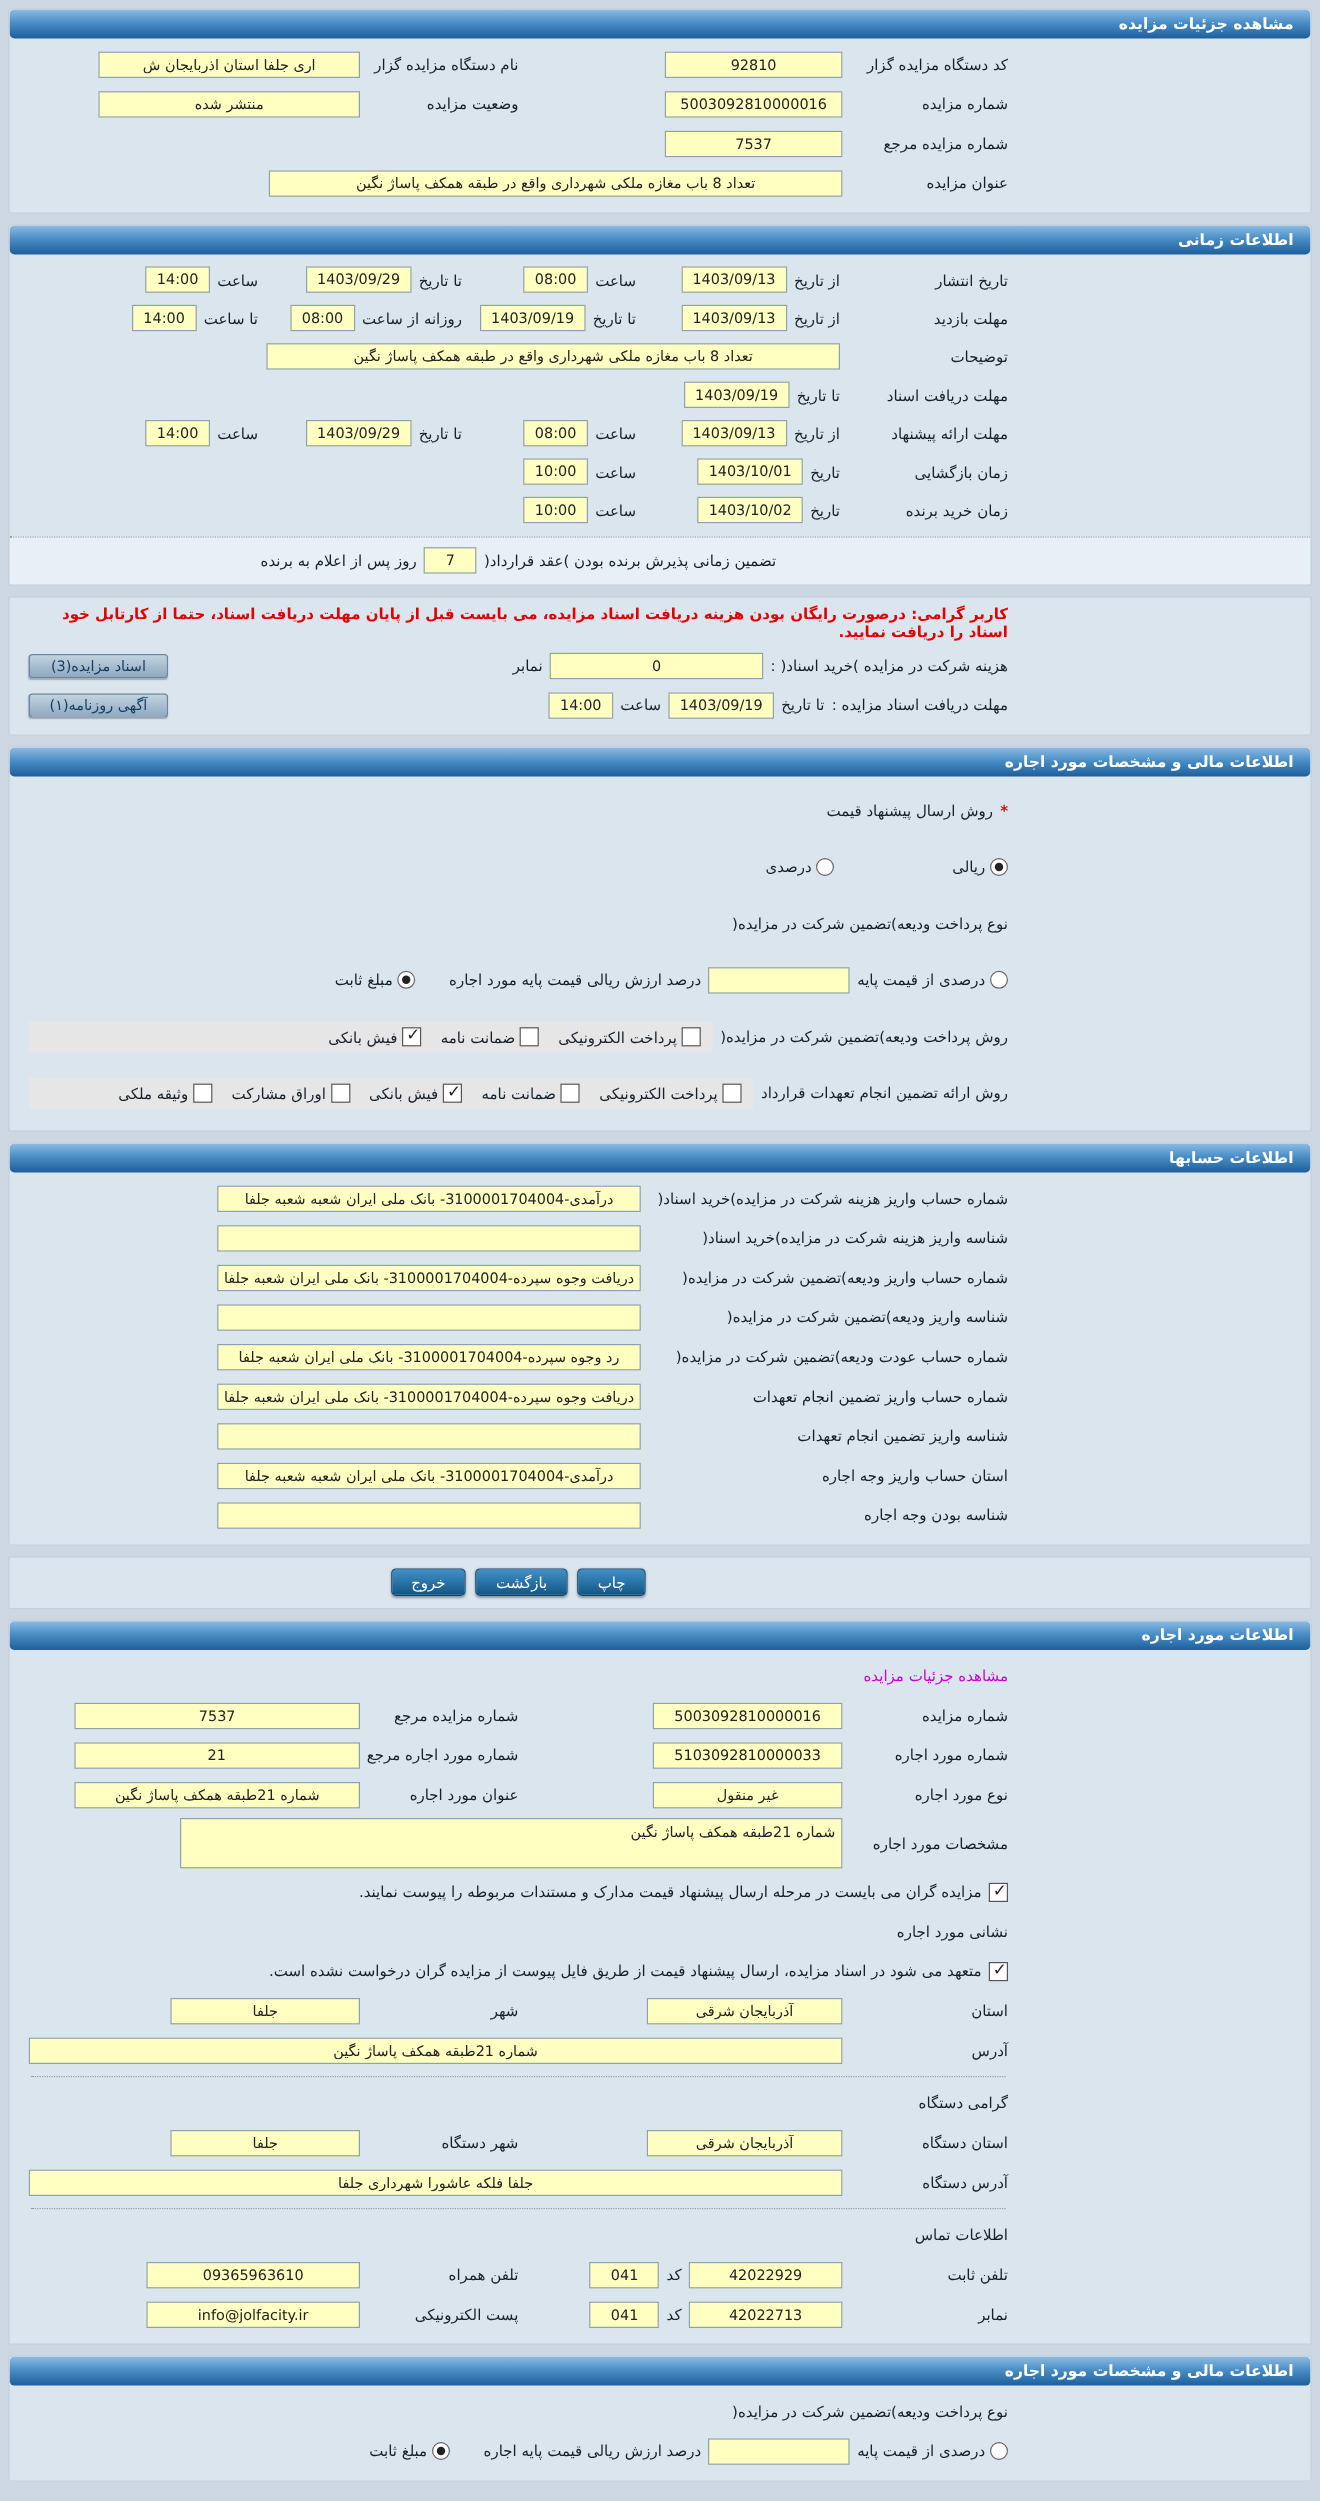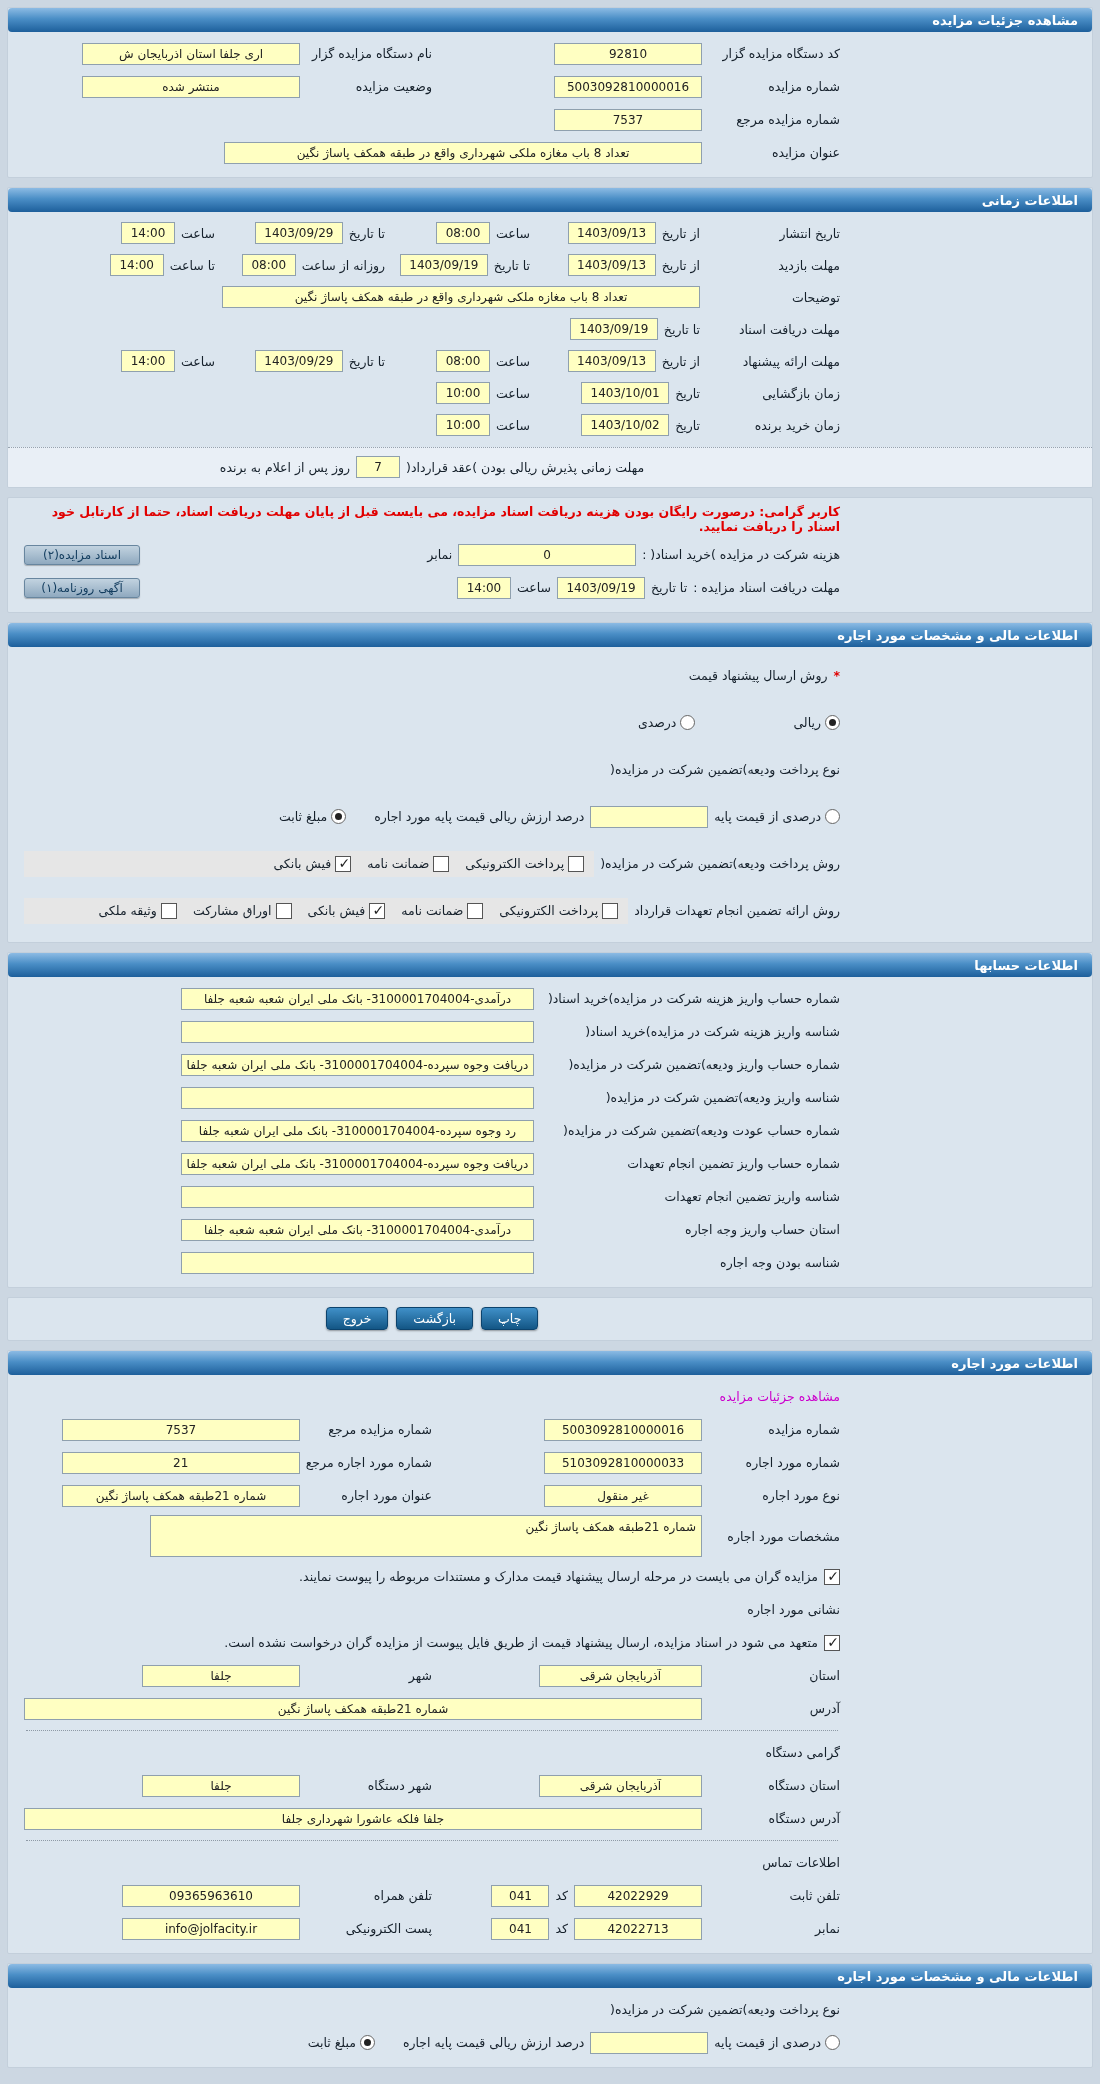--- a/index.html
+++ b/index.html
@@ -29,21 +29,21 @@
   .span3{grid-column:span 3}
   .dotline{border-top:1px dotted #8e9aa6;margin:5px 8px;height:0}
   .accept{background:#e9eff6;border-top:1px dotted #97a3af;margin-top:6px;padding:8px 0 9px}
   .acc-in{display:flex;justify-content:center;align-items:center;gap:6px}
   .warning{color:#e10000;font-weight:bold;padding:6px 6px 4px}
   .btn-blue{background:linear-gradient(#4090c8,#135685);border:1px solid #0c436d;color:#fff;padding:3px 16px;border-radius:4px;font-family:inherit;font-size:12.5px;box-shadow:0 1px 2px rgba(0,0,0,.35);cursor:pointer}
   .btn-slate{background:linear-gradient(#c2d3e0,#8fa9bf);border:1px solid #68869f;color:#123c5e;padding:2px 10px;min-width:116px;border-radius:3px;font-family:inherit;font-size:12px;box-shadow:0 1px 1px rgba(0,0,0,.25);cursor:pointer}
   .pushend{margin-right:auto}
   .btnrow{display:flex;justify-content:center;gap:8px;padding:4px 0}
   .strip{background:#e6e6e6;display:flex;align-items:center;gap:16px;padding:5px 10px;flex:1}
-  .opt{display:inline-flex;align-items:flex-start;gap:4px}
+  .opt{display:inline-flex;align-items:flex-end;gap:4px}
   .cb{display:inline-block;width:14px;height:14px;background:#fff;border:1px solid #555;position:relative;vertical-align:middle;cursor:pointer}
   .cb.checked::after{content:"\2713";position:absolute;top:-2px;right:0;font-size:14px;font-weight:bold;color:#222}
   .rd{display:inline-block;width:13px;height:13px;background:#fff;border:1px solid #666;border-radius:50%;position:relative;cursor:pointer}
   .rd.checked::after{content:"";position:absolute;inset:3px;background:#222;border-radius:50%}
   .star{color:#e10000;font-weight:bold}
   .maglink{color:#cc00cc;text-decoration:none;cursor:pointer}
   .g16{width:16px}.g86{width:86px}
 </style>
 </head>
 <body>
@@ -187,35 +187,35 @@
         <div class="tcell">
             <span class="lbl">ساعت</span>
             <input class="inp w46" value="10:00" style="">
           </div>
         <div class="tcell"></div>
           <div class="tcell"></div>
       </div>
     </div>
     <div class="accept">
       <div class="inner acc-in">
-        <span class="lbl">مهلت زمانی پذیرش ریالی بودن )عقد قرارداد(</span>
+        <span class="lbl">تضمین زمانی پذیرش برنده بودن )عقد قرارداد(</span>
         <input class="inp w36" value="7" style="">
         <span class="lbl">روز پس از اعلام به برنده</span>
       </div>
     </div>
   </div>
 
   <div class="section">
     <div class="inner">
       <div class="warning">کاربر گرامی: درصورت رایگان بودن هزینه دریافت اسناد مزایده، می بایست قبل از پایان مهلت دریافت اسناد، حتما از کارتابل خود اسناد را دریافت نمایید.</div>
       <div class="row">
         <span class="lbl">هزینه شرکت در مزایده )خرید اسناد( :</span>
         <input class="inp w170" value="0" style="">
         <span class="lbl">نمابر</span>
-        <button class="btn-slate pushend">اسناد مزایده(۲)</button>
+        <button class="btn-slate pushend">اسناد مزایده(3)</button>
       </div>
       <div class="row">
         <span class="lbl">مهلت دریافت اسناد مزایده :</span>
         <span class="lbl">تا تاریخ</span>
         <input class="inp w80" value="1403/09/19" style="">
         <span class="lbl">ساعت</span>
         <input class="inp w46" value="14:00" style="">
         <button class="btn-slate pushend">آگهی روزنامه(۱)</button>
       </div>
     </div>

